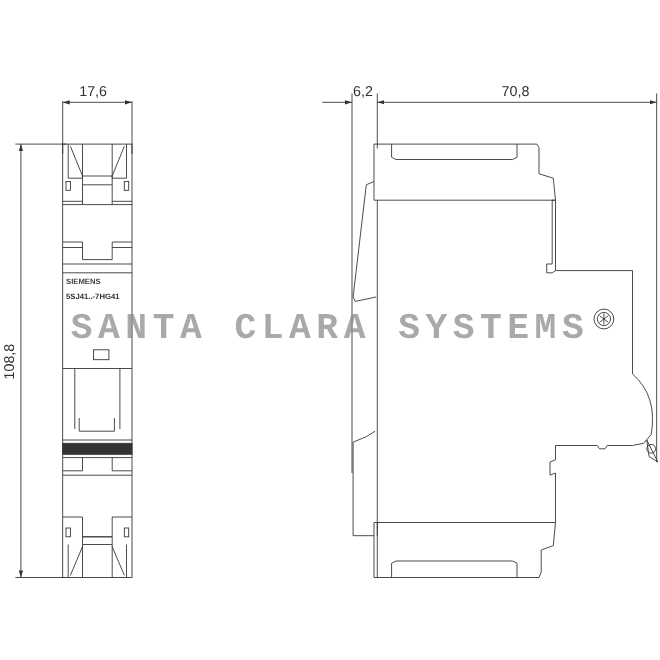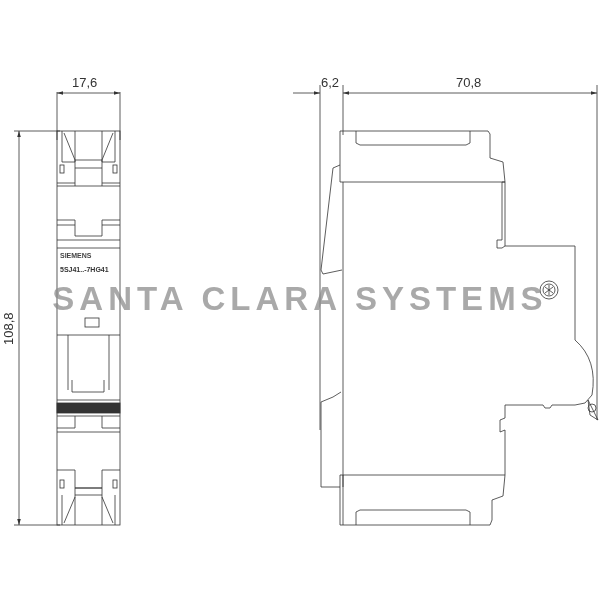--- a/index.html
+++ b/index.html
@@ -3,21 +3,21 @@
   <meta charset="utf-8">
   <style>
     html, body { margin: 0; padding: 0; background: #ffffff; }
     body { width: 600px; height: 600px; position: relative; overflow: hidden; font-family: "Liberation Sans", sans-serif; }
     #drawing { position: absolute; left: 0; top: 0; width: 600px; height: 600px; }
     .dimtext { font-family: "Liberation Sans", sans-serif; font-size: 13px; fill: #333; }
     .brand { font-family: "Liberation Sans", sans-serif; font-size: 7px; fill: #444; font-weight: bold; }
     .part { font-family: "Liberation Sans", sans-serif; font-size: 7px; fill: #333; font-weight: bold; }
     .watermark {
       position: absolute; left: 0; top: 280px; width: 600px; text-align: center;
-      font-family: Liberation Sans, sans-serif; font-size: 33px; letter-spacing: 5px;
+      font-family: Liberation Mono, monospace; font-size: 33px; letter-spacing: 5px;
       color: rgba(140,140,140,0.75); white-space: nowrap; pointer-events: none; font-weight: bold;
     }
   </style>
 </head>
 <body>
 
 <svg id="drawing" viewBox="0 0 600 600" xmlns="http://www.w3.org/2000/svg">
   <defs>
     <marker id="arr" viewBox="0 0 10 10" refX="10" refY="5" markerWidth="8" markerHeight="8" orient="auto-start-reverse">
       <path d="M0,2 L10,5 L0,8 z" fill="#333"></path>

